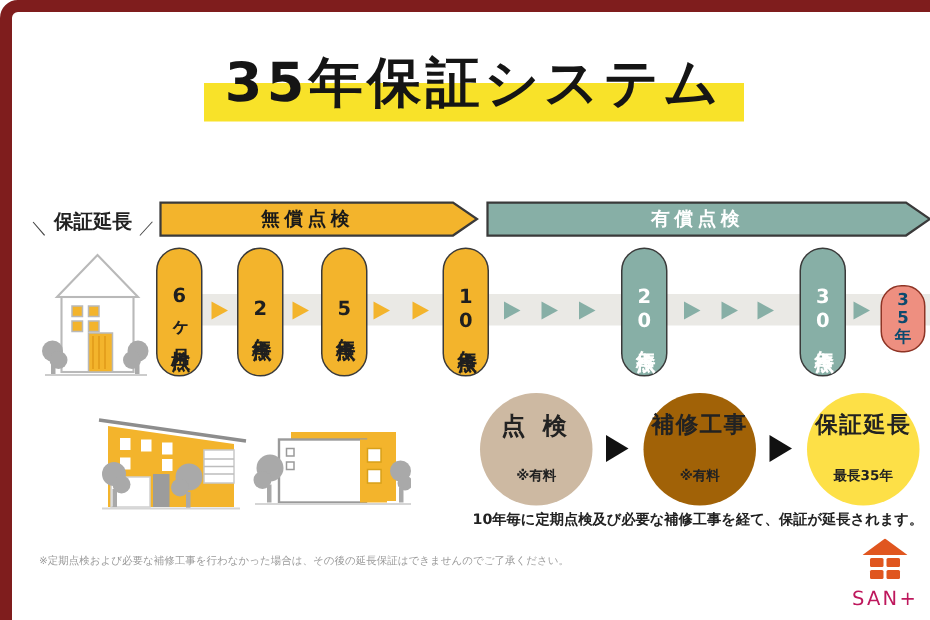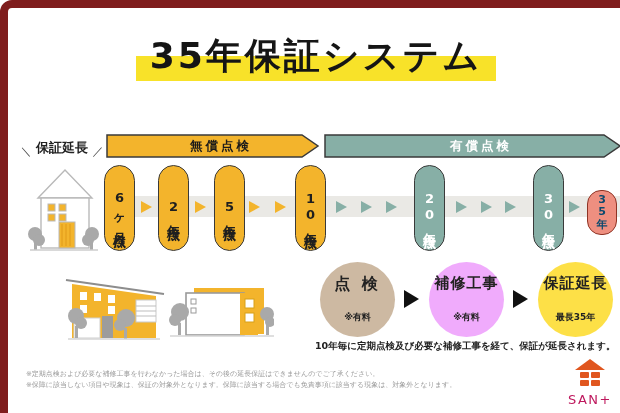--- a/index.html
+++ b/index.html
@@ -14,21 +14,21 @@
     display:inline-block;font-size:36px;font-weight:bold;letter-spacing:3px;color:#151515;
     background:linear-gradient(to bottom,transparent 46%,#f8e229 46%,#f8e229 100%);
     padding:0 14px 4px 14px;line-height:1.2;
   }
   
   .handover{position:absolute;left:8px;top:131px;width:92px;text-align:center;
     font-size:13px;font-weight:bold;color:#222;}
   .handover .slash{font-weight:normal;font-size:11px;color:#444;position:relative;top:3px;}
   
   .banner-svg{position:absolute;}
-  .banner-label{position:absolute;top:130px;text-align:center;font-size:12.5px;font-weight:bold;letter-spacing:3px;padding-left:16px;}
+  .banner-label{position:absolute;top:130px;text-align:center;font-size:12.5px;font-weight:bold;letter-spacing:3px;}
   .banner-label.free{left:98px;width:198px;color:#1a1a1a;}
   .banner-label.paid{left:316px;width:282px;color:#ffffff;}
   
   .band{position:absolute;left:98px;top:188px;width:516px;height:21px;background:#eae9e5;}
   .pill{
     position:absolute;top:157px;width:31px;height:86px;box-sizing:border-box;
     border:1.5px solid #3a3a3a;border-radius:16px;
     display:flex;align-items:center;justify-content:center;
     writing-mode:vertical-rl;text-orientation:upright;
     font-size:13px;font-weight:bold;line-height:1;letter-spacing:1px;
@@ -52,21 +52,21 @@
   .tb3{left:448px;}.tb4{left:473px;}.tb5{left:497px;}.tb6{left:561px;}
   
   .house-handover{position:absolute;left:18px;top:150px;}
   .houses-bottom{position:absolute;left:56px;top:252px;}
   
   .circle{
     position:absolute;top:254px;width:75px;height:75px;border-radius:50%;
     display:flex;flex-direction:column;align-items:center;justify-content:center;color:#222;gap:16px;
   }
   .c0{left:312px;background:#cdb9a2;}
-  .c1{left:421px;background:#f0abfc;text-align:center;}
+  .c1{left:421px;background:#a16207;text-align:center;}
   .c2{left:530px;background:#fde047;}
   .circle .c-title{font-size:15px;font-weight:bold;letter-spacing:1px;line-height:1.1;}
   .c0 .c-title{font-size:16px;letter-spacing:3px;}
   .circle .c-note{font-size:9px;font-weight:bold;margin-top:3px;}
   .tri-big{position:absolute;top:282px;width:0;height:0;
     border-top:9px solid transparent;border-bottom:9px solid transparent;border-left:15px solid #111;}
   .tg0{left:396px;}.tg1{left:505px;}
   .cycle-caption{position:absolute;left:307px;top:332px;font-size:9.5px;font-weight:600;
     color:#222;white-space:nowrap;letter-spacing:0px;}
   
@@ -212,21 +212,20 @@
   </div>
   <div class="tri-big tg1"></div>
   <div class="circle c2">
     <div class="c-title">保証延長</div>
     <div class="c-note">最長35年</div>
   </div>
   <div class="cycle-caption">10年毎に定期点検及び必要な補修工事を経て、保証が延長されます。</div>
 
   <div class="footnotes">
     <div>※定期点検および必要な補修工事を行わなかった場合は、その後の延長保証はできませんのでご了承ください。</div>
-    <div>※保障に該当しない項目や現象は、保証の対象外となります。保障に該当する場合でも免責事項に該当する現象は、対象外となります。</div>
   </div>
 
   <div class="logo">
     <svg width="30" height="27" viewBox="0 0 30 27">
       <polygon points="15,0 30,11 0,11" fill="#e0561f"></polygon>
       <g fill="#e0561f">
         <rect x="5" y="13" width="9" height="6" rx="1"></rect>
           <rect x="16" y="13" width="9" height="6" rx="1"></rect>
         <rect x="5" y="21" width="9" height="6" rx="1"></rect>
           <rect x="16" y="21" width="9" height="6" rx="1"></rect>

